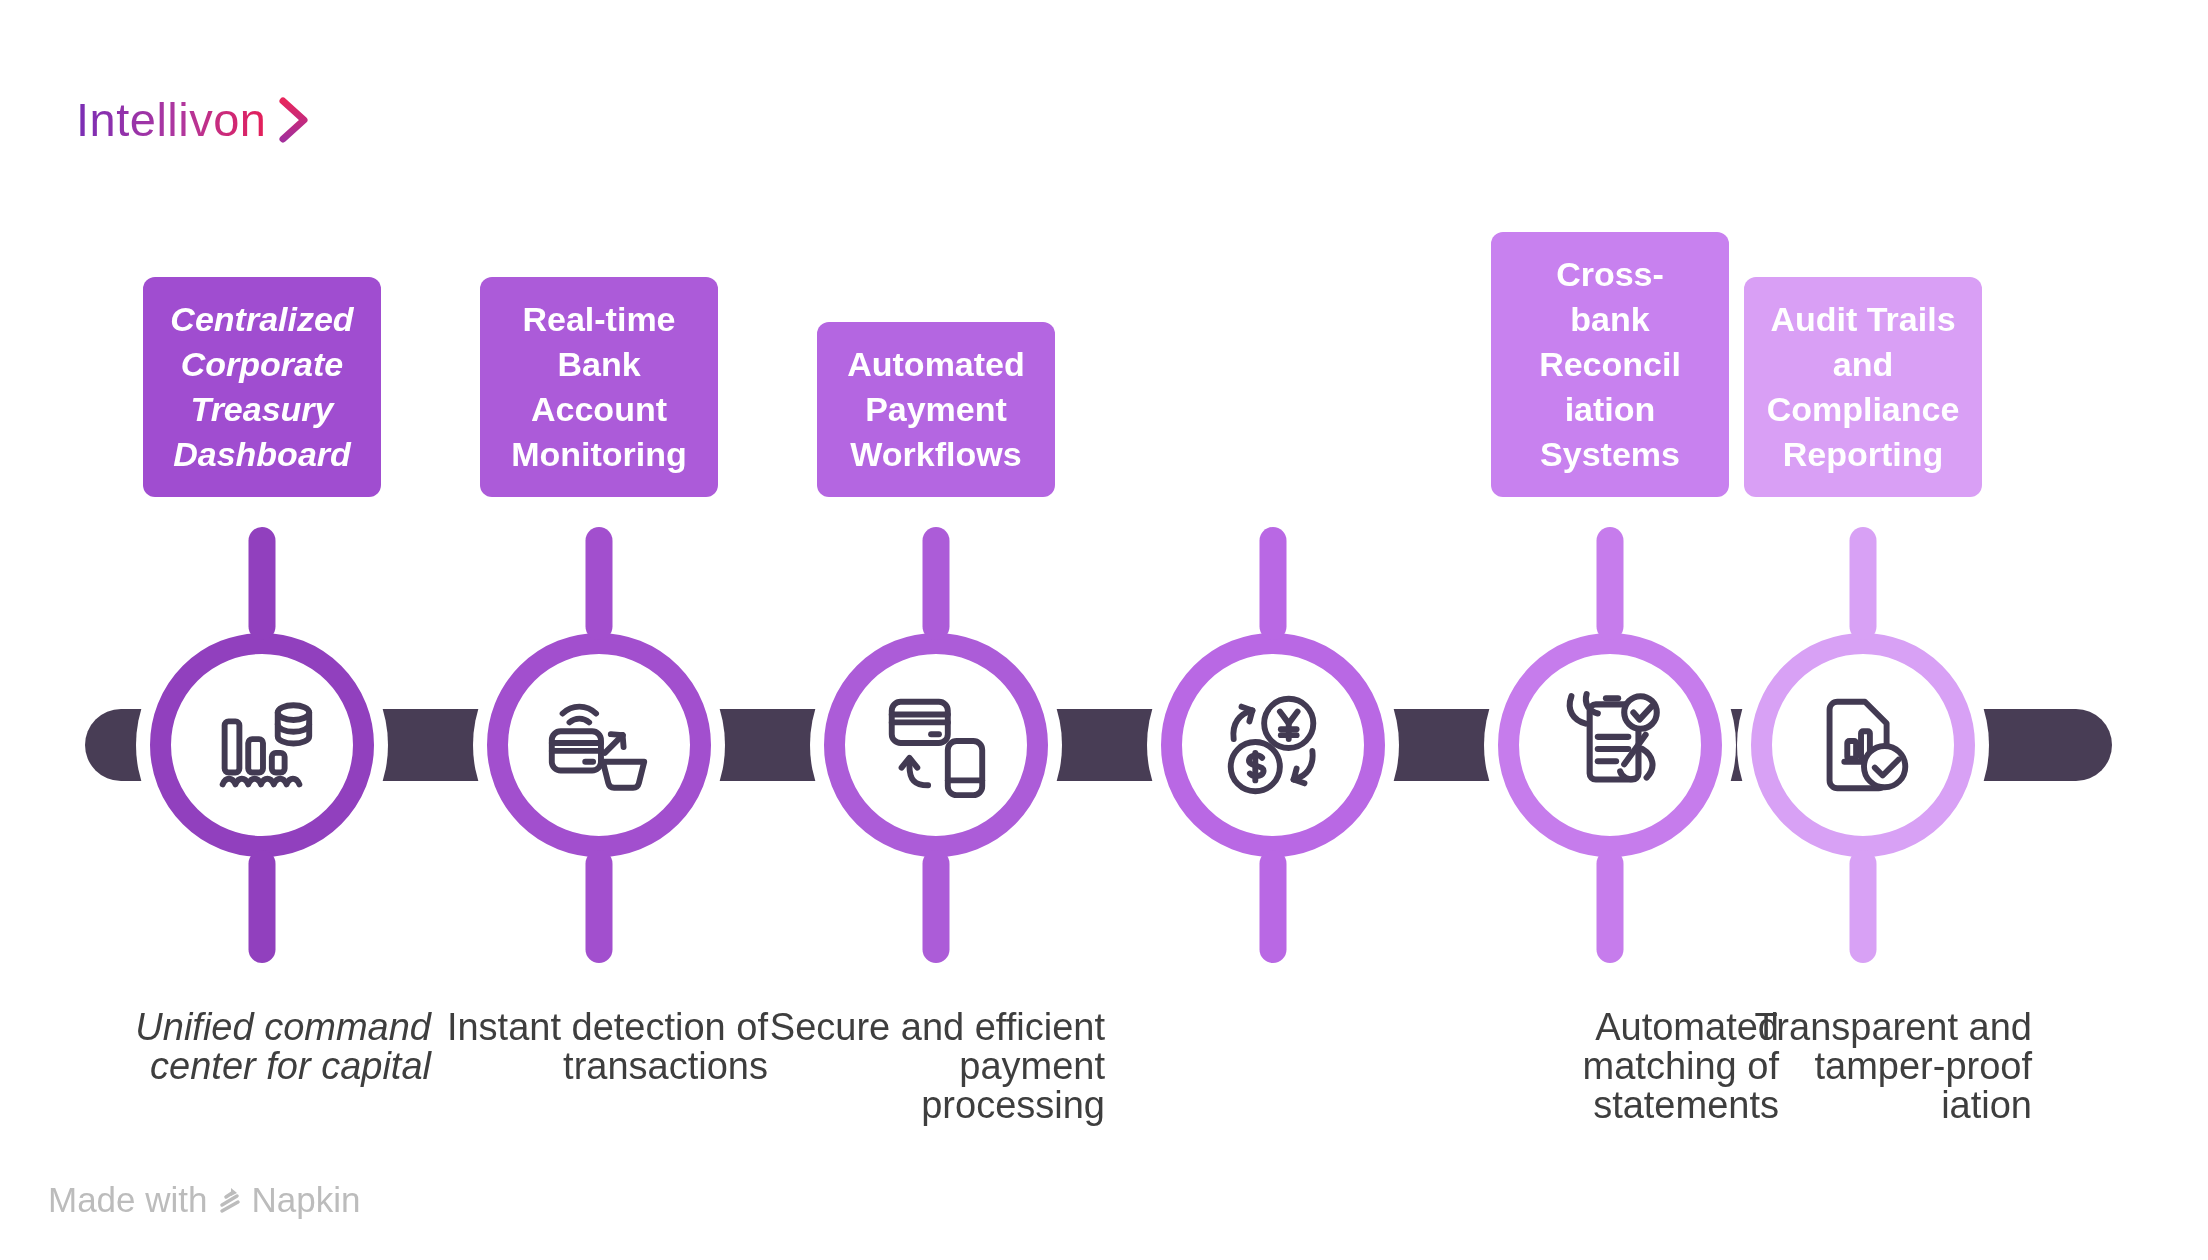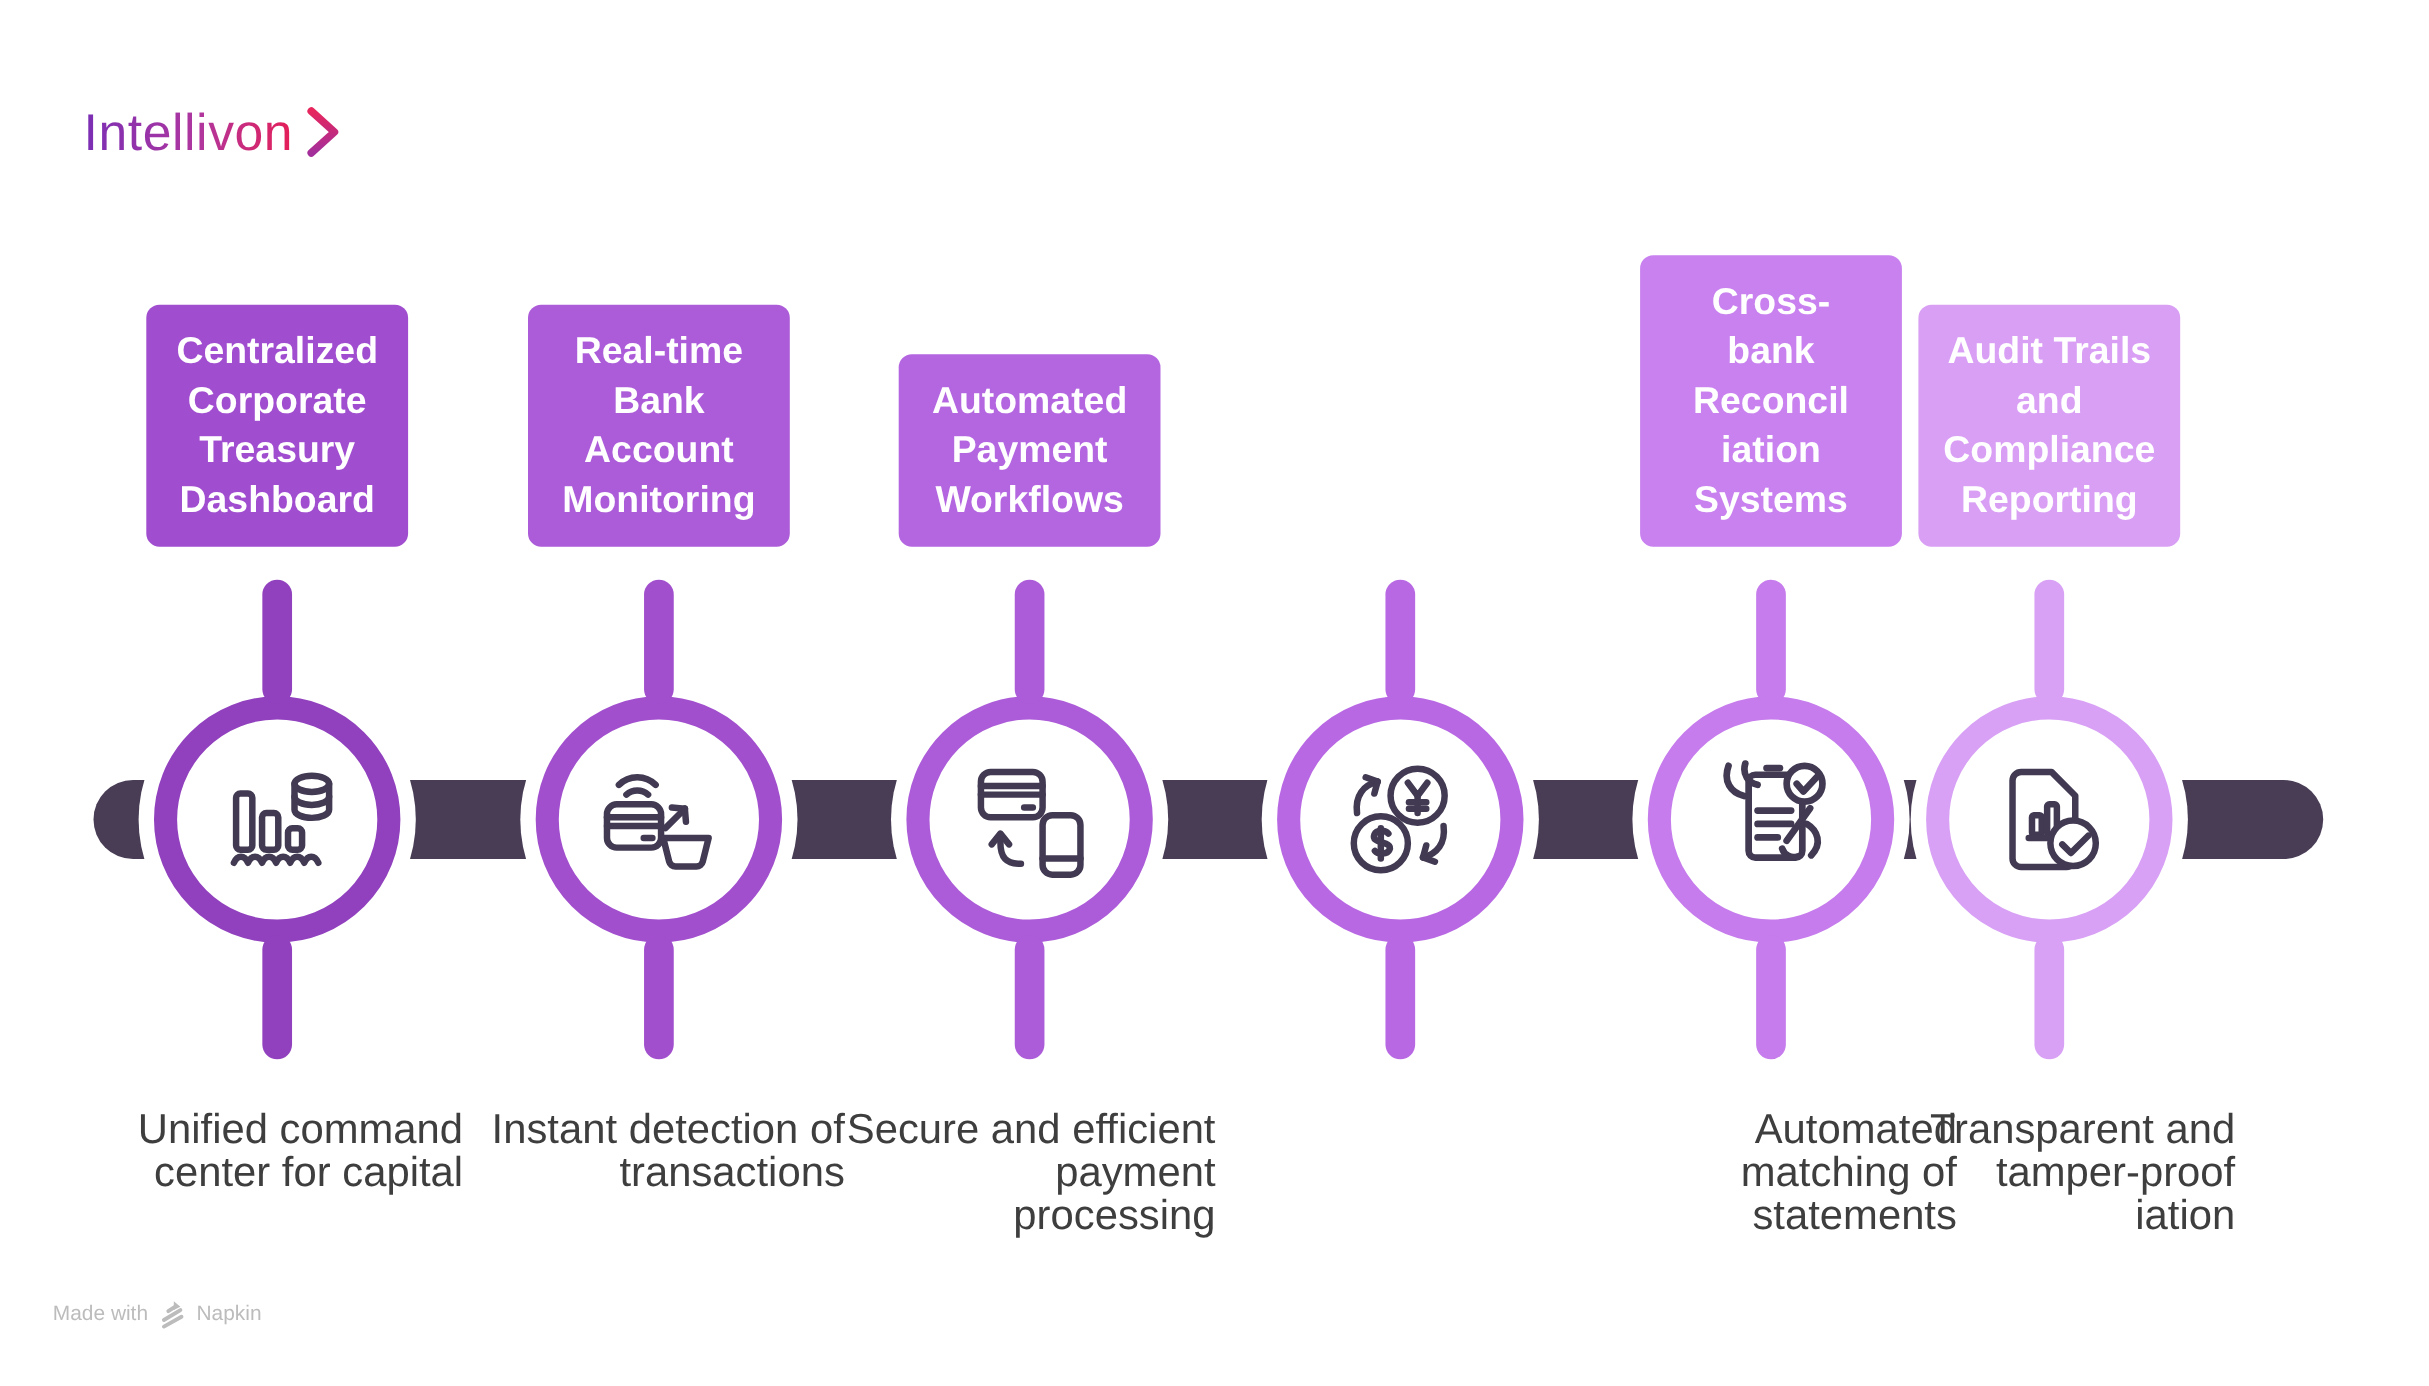--- a/index.html
+++ b/index.html
@@ -34,21 +34,21 @@
   .ring{position:absolute;top:633px;left:50%;transform:translateX(-50%);
         width:224px;height:224px;box-sizing:border-box;border-radius:50%;
         background:#ffffff;border:21px solid var(--accent);
         box-shadow:0 0 0 14px #ffffff;z-index:3;
         display:flex;align-items:center;justify-content:center;}
   .ring svg{display:block;}
   .caption{position:absolute;top:1008px;left:0;width:100%;text-align:right;
            font-size:38px;line-height:39px;color:var(--caption,#3E3E3E);white-space:pre-line;}
   
   .footer{position:absolute;left:48px;top:1180px;display:flex;align-items:center;gap:9px;
-          font-size:19px;color:#BCBCBC;}
+          font-size:35px;color:#BCBCBC;}
 </style>
 </head>
 <body>
 
 <div class="stage" style="--bar: #483D55; --icon: #423A52; --caption: #3E3E3E;">
 
   <div class="logo">
     <span class="logo-text">Intellivon</span>
     <svg width="34" height="52" viewBox="0 0 34 52">
       <defs>
@@ -56,21 +56,21 @@
           <stop offset="0" stop-color="#E7265D"></stop>
             <stop offset="1" stop-color="#A32F9B"></stop>
         </linearGradient>
       </defs>
       <polyline points="6,7 27,26 6,45" fill="none" stroke="url(#chev)" stroke-width="7" stroke-linecap="round" stroke-linejoin="round"></polyline>
     </svg>
   </div>
 
   <div class="bar"></div>
 
-  <div class="node" style="left: 83px; --accent: #9140BE; --card: #A04DD0;">
+  <div class="node" style="left: 93px; font-style: italic; --accent: #9140BE; --card: #A04DD0;">
     <div class="card-slot">
       <div class="card">Centralized
 Corporate
 Treasury
 Dashboard</div>
     </div>
     <div class="stem stem-top"></div>
     <div class="stem stem-bottom"></div>
     <div class="ring">
       <svg width="118" height="118" viewBox="0 0 120 120" fill="none" stroke="var(--icon,#423A52)" stroke-width="6" stroke-linecap="round" stroke-linejoin="round">

